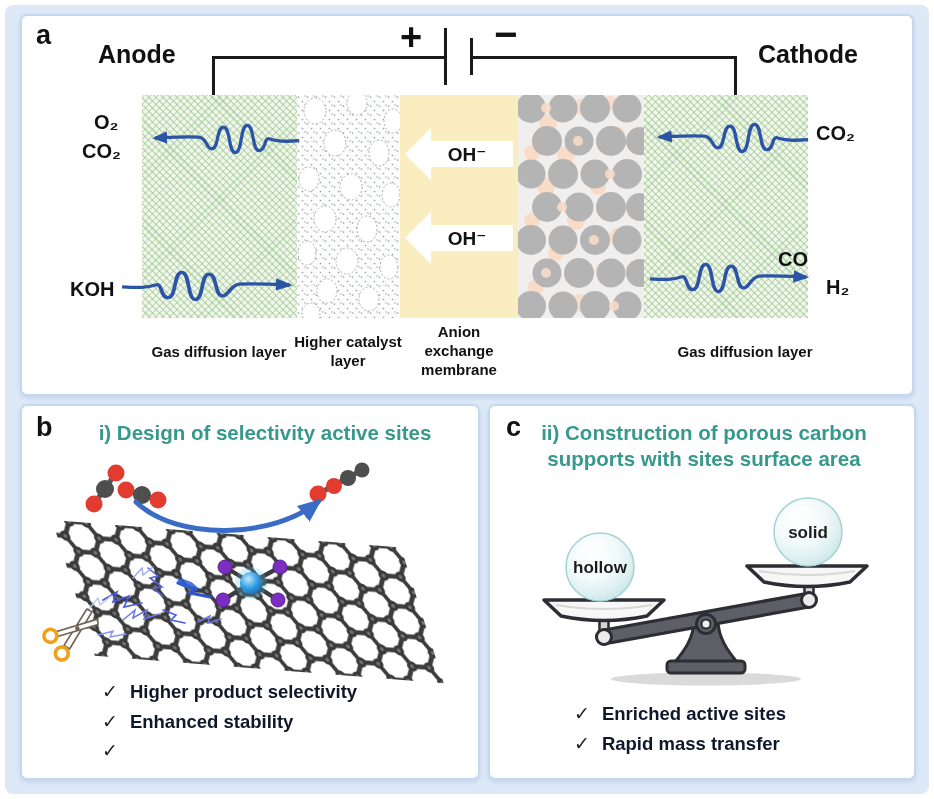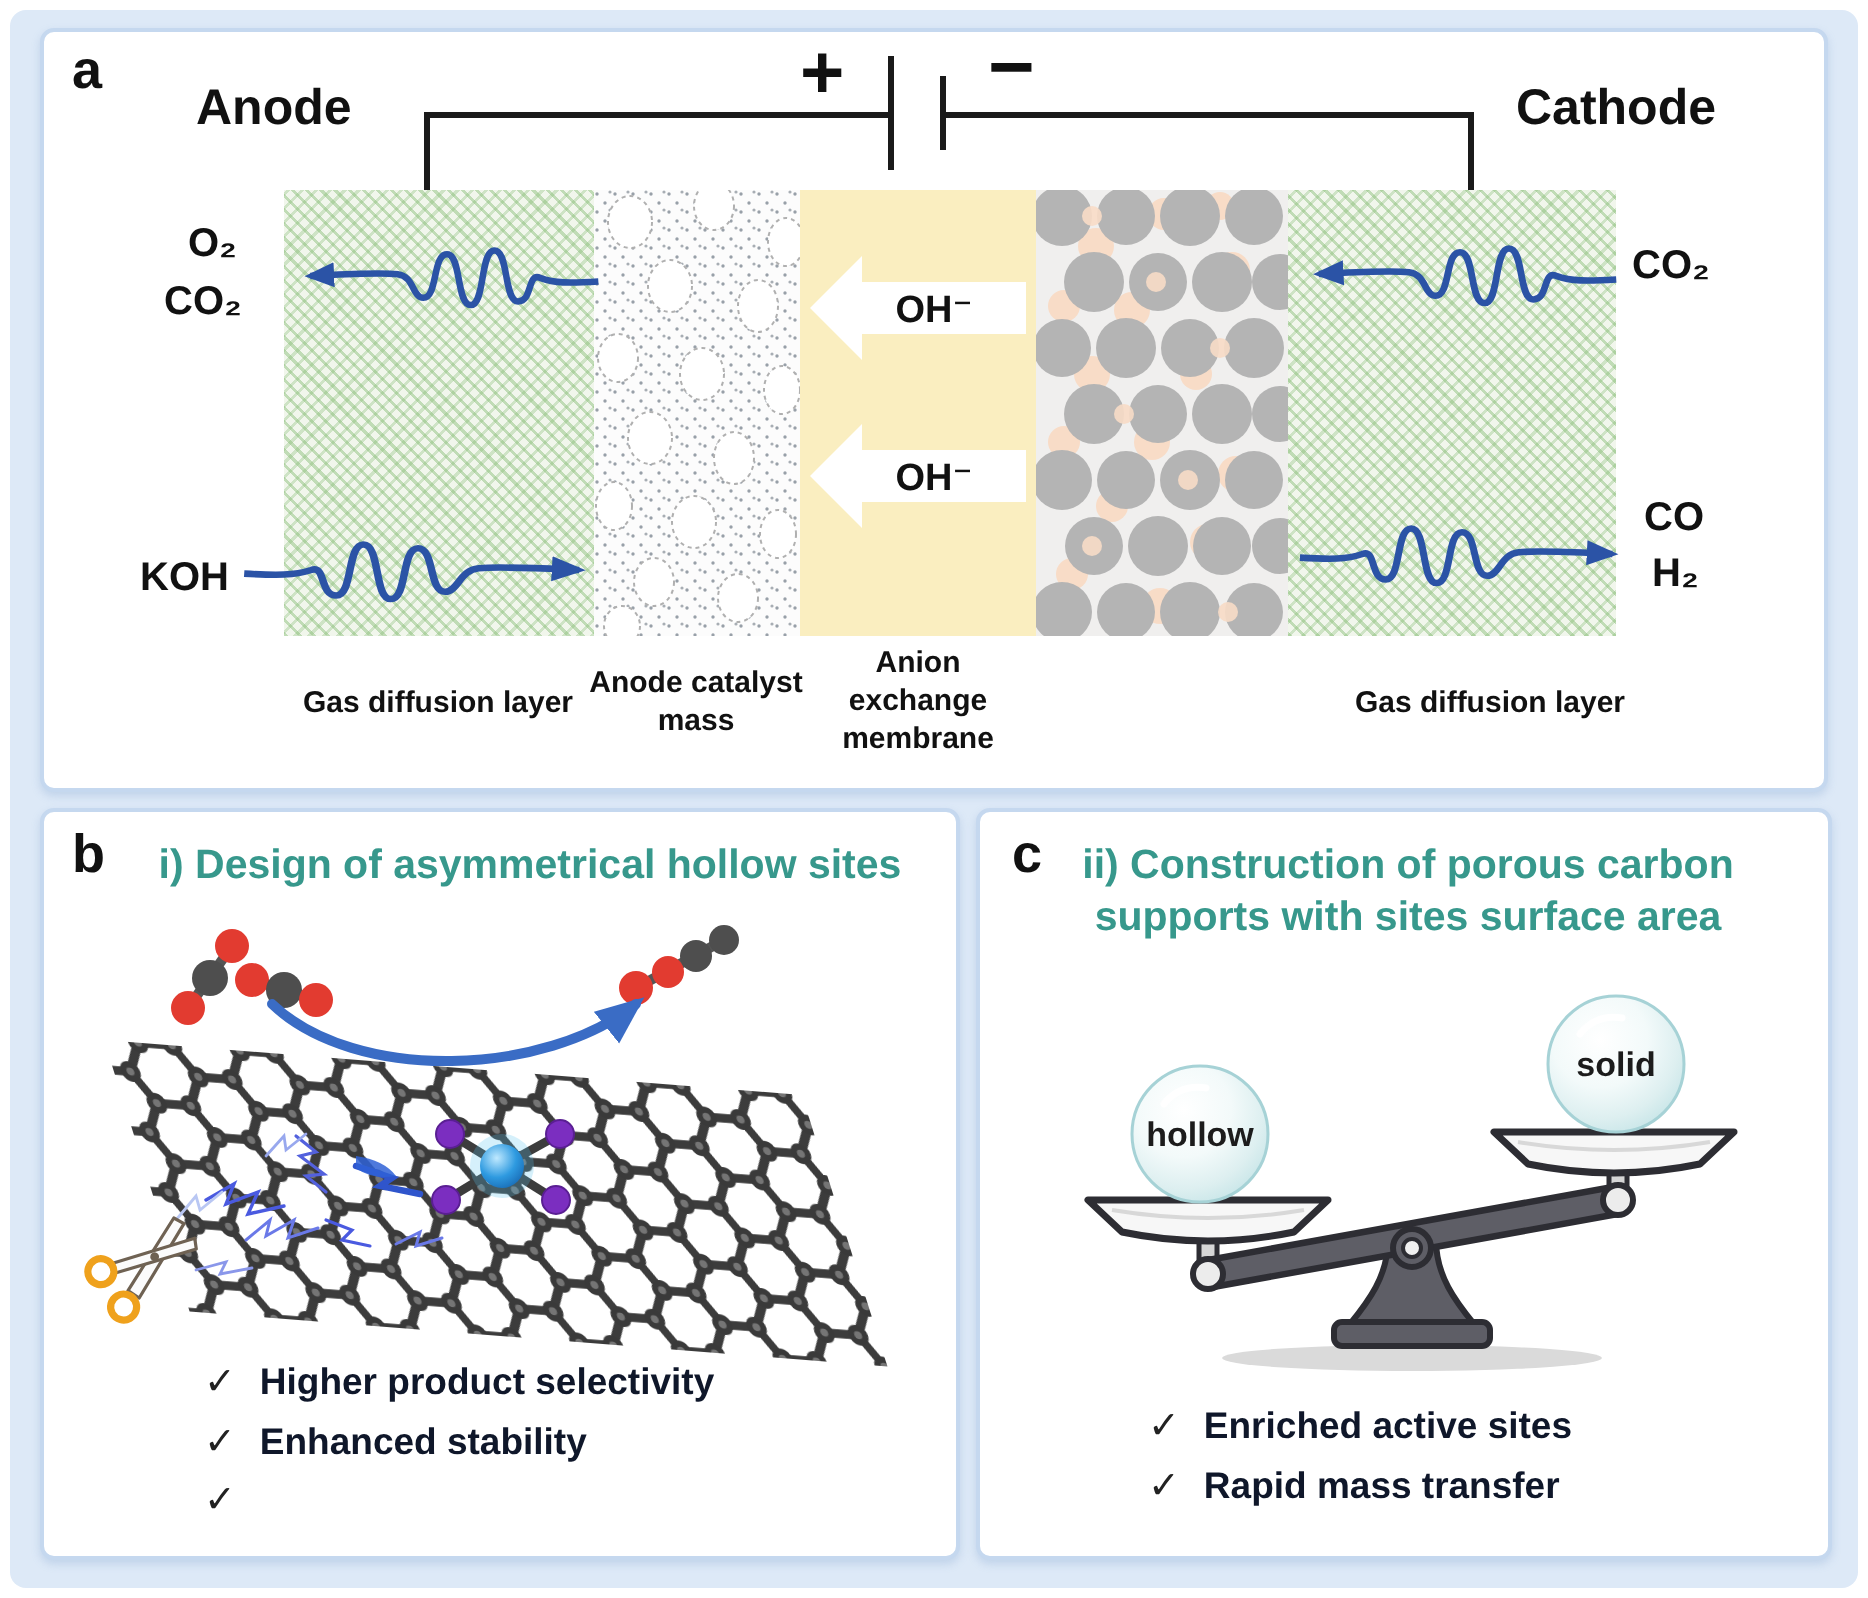--- a/index.html
+++ b/index.html
@@ -198,32 +198,32 @@
           <path d="M0,0 L5.2,2.2 L0,4.4 Z" fill="#2b53a6"></path>
         </marker>
       </defs>
     <path d="M2,24 C18,25 26,25 34,22 C41,19 38,36 46,36 C54,36 51,8 59,8 C67,8 64,38 72,38 C80,38 77,10 85,10 C93,10 90,34 98,34 C104,34 105,22 114,21 C126,20 142,21 162,22" fill="none" stroke="#2b53a6" stroke-width="3.6" marker-end="url(#mBR)"></path>
   </svg>
 
   <div class="gas" style="left:72px;top:95px;text-align:right;">O₂</div>
   <div class="gas" style="left:60px;top:124px;">CO₂</div>
   <div class="gas" style="left:48px;top:262px;">KOH</div>
   <div class="gas" style="left:794px;top:106px;">CO₂</div>
-  <div class="gas" style="left:800px;top:232px;">CO</div>
+  <div class="gas" style="left:756px;top:232px;">CO</div>
   <div class="gas" style="left:804px;top:260px;">H₂</div>
 
   <div class="cap" style="left:117px;top:326px;width:160px;">Gas diffusion layer</div>
-  <div class="cap" style="left:270px;top:316px;width:112px;">Anode catalyst mass</div>
+  <div class="cap" style="left:270px;top:316px;width:112px;">Higher catalyst layer</div>
   <div class="cap" style="left:389px;top:306px;width:96px;">Anion exchange membrane</div>
   <div class="cap" style="left:643px;top:326px;width:160px;">Gas diffusion layer</div>
 </div>
 
 <div id="panel-b" class="panel">
   <div class="corner-label" style="left:14px;top:8px;">b</div>
-  <div class="heading" style="left:40px;top:14px;width:406px;">i) Design of asymmetrical hollow sites</div>
+  <div class="heading" style="left:40px;top:14px;width:406px;">i) Design of selectivity active sites</div>
 
   <svg class="abs" style="left:6px;top:44px;" width="446" height="240" viewBox="0 0 446 240">
     <defs>
       <pattern id="hexpat" width="51" height="29.4" patternUnits="userSpaceOnUse">
         <g stroke="#3c3c3c" stroke-width="4.4" fill="none">
           <path d="M42.5,14.7 L34,29.4 L17,29.4 L8.5,14.7 L17,0 L34,0 Z M42.5,14.7 L59.5,14.7 M-8.5,14.7 L8.5,14.7"></path>
         </g>
         <g fill="#3a3a3a">
           <circle cx="42.5" cy="14.7" r="5"></circle>
             <circle cx="34" cy="29.4" r="5"></circle>

